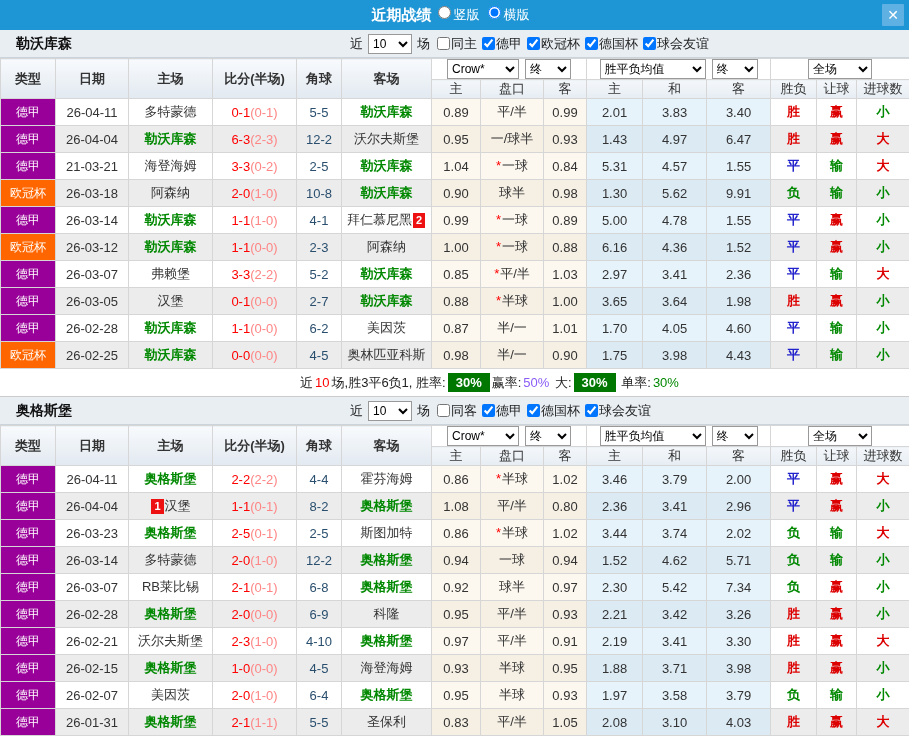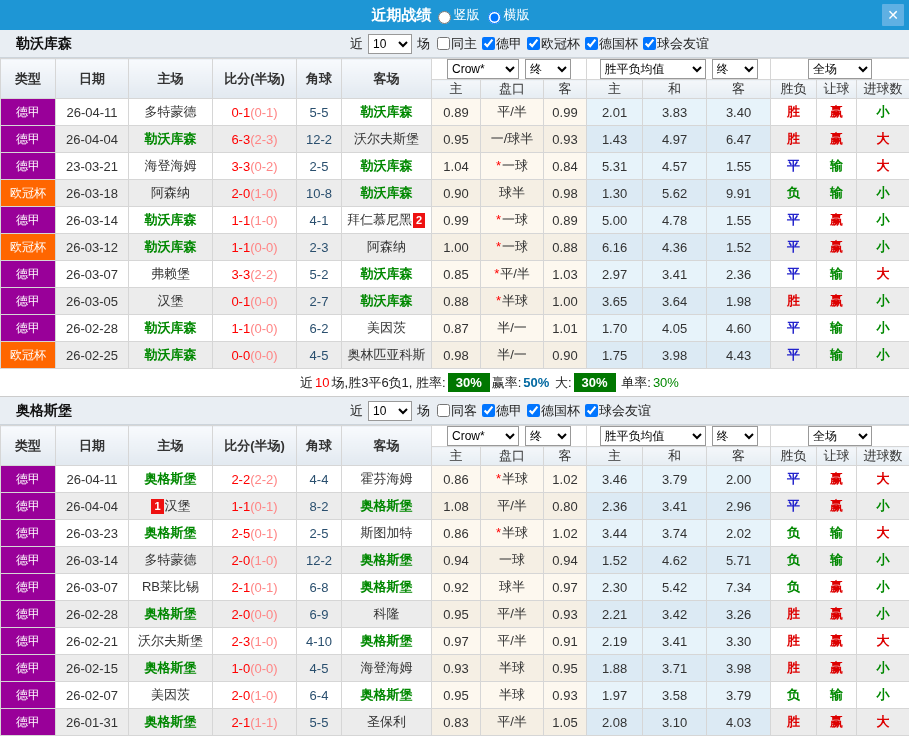--- a/index.html
+++ b/index.html
@@ -10,21 +10,21 @@
   }
   .window { width:909px; height:751px; overflow:hidden; background:#fff; position:relative; }
 
   
   .titlebar {
     height:30px; background:#1e96d5; position:relative;
     display:flex; align-items:center; justify-content:center; color:#fff;
   }
   .title { font-weight:bold; font-size:15px; margin-right:6px; }
   .radio-wrap { display:flex; align-items:center; font-size:13px; }
-  .radio-wrap label { display:flex; align-items:flex-end; margin-right:8px; cursor:pointer; }
+  .radio-wrap label { display:flex; align-items:flex-start; margin-right:8px; cursor:pointer; }
   .radio-wrap input { width:13px; height:13px; margin:0 3px 0 0; }
   .close-btn {
     position:absolute; right:5px; top:4px; width:22px; height:22px;
     background:#5fb0e3; color:#fff; font-weight:bold; font-size:14px;
     text-align:center; line-height:22px; cursor:pointer; border-radius:1px;
   }
 
   
   .filterbar {
     height:28px; background:#e9eef3; border-bottom:1px solid #ccd4db;
@@ -67,21 +67,21 @@
     padding:0 3px; margin:0 1px; display:inline-block; line-height:15px;
   }
 
   
   .summary {
     height:28px; display:flex; align-items:center; justify-content:center;
     padding-left:70px; font-size:13px; color:#222; border-bottom:1px solid #ccc; background:#fff;
   }
   .summary span { margin:0 1px; }
   .summary .red { color:#ff0000; }
-  .summary .blue { color:#0369a1;font-weight:bold; }
+  .summary .blue { color:#8b5cf6; }
   .summary .green { color:#008800; }
   .gbadge { background:#007700; color:#fff; font-weight:bold; padding:2px 8px; margin:0 4px; }
 </style>
 </head>
 <body>
 
 <div class="window">
   <div class="titlebar">
     <span class="title">近期战绩</span>
     <div class="radio-wrap">
@@ -198,21 +198,21 @@
               <td class="odds">0.93</td>
               <td class="avg">1.43</td>
               <td class="avg">4.97</td>
               <td class="avg">6.47</td>
               <td class="res" style="color: rgb(221, 0, 0);">胜</td>
               <td class="res" style="color: rgb(221, 0, 0);">赢</td>
               <td class="res" style="color: rgb(221, 0, 0);">大</td>
             </tr>
             <tr class="odd">
               <td class="type" style="background: rgb(153, 0, 153);">德甲</td>
-              <td class="plain date">23-03-21</td>
+              <td class="plain date">21-03-21</td>
               <td class="plain teamcell"><span>海登海姆</span></td>
               <td class="plain score"><span class="ft">3-3</span><span class="ht">(0-2)</span></td>
               <td class="plain corner">2-5</td>
               <td class="plain teamcell"><span class="focus">勒沃库森</span></td>
               <td class="odds">1.04</td>
               <td class="odds"><span class="star">*</span>一球</td>
               <td class="odds">0.84</td>
               <td class="avg">5.31</td>
               <td class="avg">4.57</td>
               <td class="avg">1.55</td>

